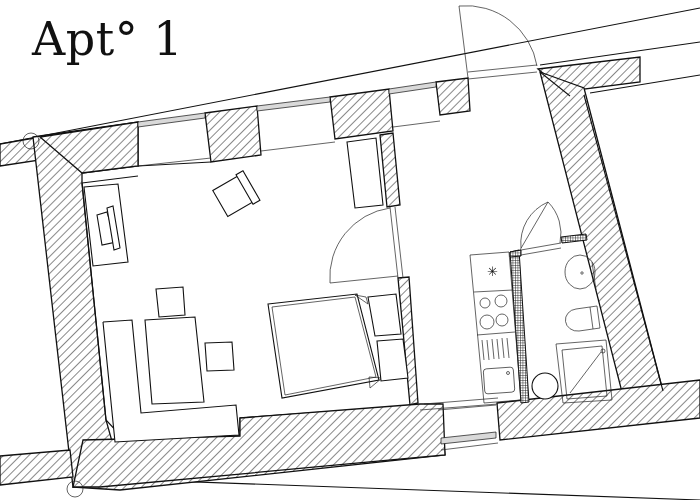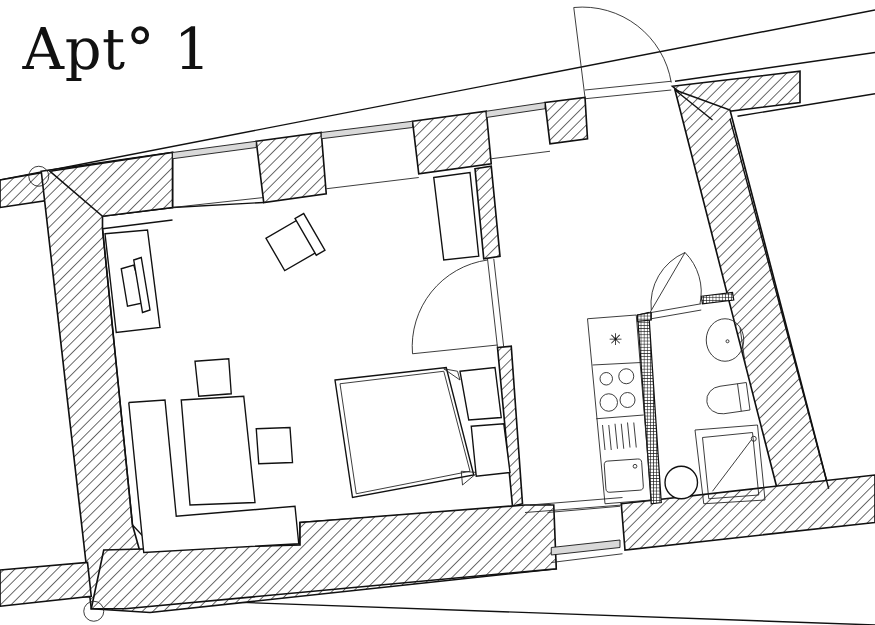--- a/index.html
+++ b/index.html
@@ -1,19 +1,19 @@
 <!DOCTYPE html>
 <html><head>
 <meta charset="utf-8">
 <style>
   html, body { margin: 0; padding: 0; background: #ffffff; }
   body { width: 700px; height: 500px; overflow: hidden; position: relative; }
   #plan { position: absolute; left: 0; top: 0; width: 700px; height: 500px; }
   .title {
-    position: absolute; left: 18px; top: 16px;
+    position: absolute; left: 32px; top: 16px;
     font-family: "DejaVu Serif", "Liberation Serif", serif;
     font-size: 46px; color: #111111; letter-spacing: 0.5px;
     line-height: 1;
   }
   .wall { fill: url(#hatch); stroke: #111; stroke-width: 1.3; }
   .wallfine { fill: url(#xhatch); stroke: #111; stroke-width: 1; }
   .ln { fill: none; stroke: #111; stroke-width: 1.1; }
   .thin { fill: none; stroke: #222; stroke-width: 0.7; }
   .furn { fill: #fff; stroke: #111; stroke-width: 1.1; }
   .win { fill: #d9d9d9; stroke: #111; stroke-width: 0.7; }

